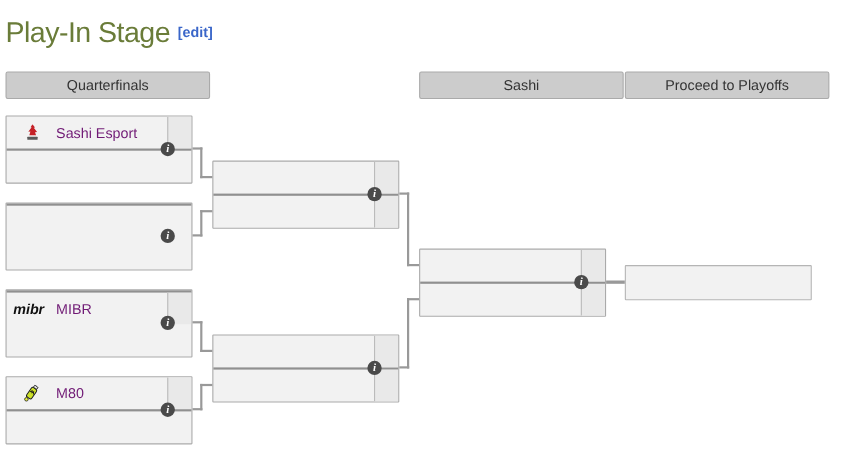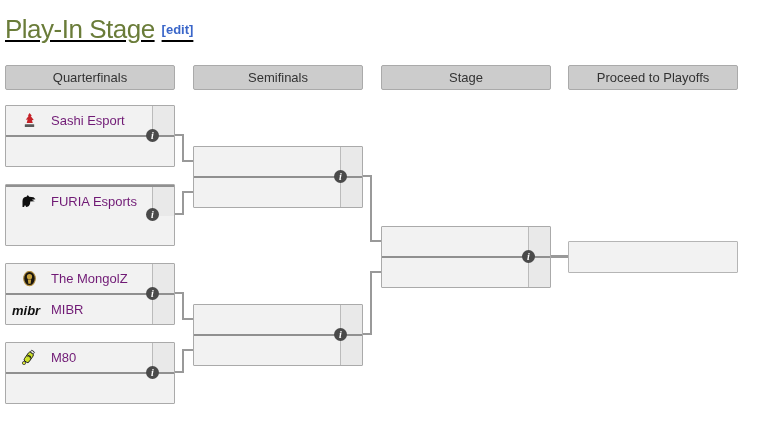--- a/index.html
+++ b/index.html
@@ -1,23 +1,23 @@
 <!DOCTYPE html>
 <html><head>
 <meta charset="utf-8">
 <style>
   html,body{margin:0;padding:0;background:#fff;}
   .page{position:relative;width:770px;height:433px;background:#fff;overflow:hidden;
         font-family:"Liberation Sans",sans-serif;}
   
-  .title-row{position:absolute;left:5px;top:-6px;height:40px;white-space:nowrap;text-decoration:underline;}
+  .title-row{position:absolute;left:5px;top:-6px;height:40px;white-space:nowrap;}
   .page-title{font-size:26px;font-weight:400;color:#6a7c39;letter-spacing:-0.5px;}
   .edit-link{font-size:13px;color:#3a66c9;text-decoration:none;margin-left:7px;vertical-align:4px;cursor:pointer;}
   
-  .colhead{position:absolute;top:65px;width:170px;height:25px;box-sizing:border-box;
+  .colhead{position:absolute;top:65px;width:186px;height:25px;box-sizing:border-box;
            background:#ccc;border:1px solid #aaa;border-radius:2px;
            font-size:13px;color:#333;text-align:center;line-height:23px;}
   .ch1{left:5px}.ch2{left:193px}.ch3{left:381px}.ch4{left:568px}
   
   .match{position:absolute;width:170px;height:62px;box-sizing:border-box;
          background:#f2f2f2;border:1px solid #aaa;border-radius:1px;}
   .qf{left:5px}
   .qf1{top:105px}.qf2{top:184px}.qf3{top:263px}.qf4{top:342px}
   .sf{left:193px}
   .sf1{top:146px}.sf2{top:304px}
@@ -58,65 +58,44 @@
   .c-g1{left:551px;top:255px;width:17px;height:3px}
 </style>
 </head>
 <body>
 
 <div class="page">
 
   <h2 class="title-row" entity=""><span class="page-title">Play-In Stage</span><a class="edit-link">[edit]</a></h2>
 
   <div class="colhead ch1">Quarterfinals</div>
-  <div class="colhead ch2">Semifinals</div>
-  <div class="colhead ch3">Stage</div>
+  <div class="colhead ch3">Sashi</div>
   <div class="colhead ch4">Proceed to Playoffs</div>
 
   <div class="match qf qf1">
     <div class="trow">
       <span class="logo">
         <svg width="15" height="16" viewBox="0 0 16 17">
             <path d="M8 0 L10.5 3 L9.3 3.2 L12.5 7.5 L10.5 7.6 L11.5 10.5 L5 10.5 L6 7 L4 7.2 L7.2 2.8 L6.2 2.9 Z" fill="#c52127"></path>
             <rect x="3" y="12" width="10" height="3" rx="0.5" fill="#5a5a5a"></rect>
           </svg>
       </span>
       <span class="tname">Sashi Esport</span>
       <span class="score"></span>
     </div>
     <div class="mdiv"></div>
     <span class="info">i</span>
   </div>
 
   <div class="match qf qf2">
     <div class="mdiv"></div>
-    <div class="trow">
-      <span class="logo">
-        <svg width="16" height="16" viewBox="0 0 16 16">
-            <path d="M1.5 13 L1.5 7 C1.5 4 3.5 2.8 5.5 2.8 L6.8 1 L8.2 2.8 L12.5 3.2 L14.5 5.2 L10.8 5.8 L13.8 7.2 L9.2 7.6 C9.4 10.4 8 13 5.2 13 L4 11 L3 13 Z" fill="#0f0f0f"></path>
-          </svg>
-      </span>
-      <span class="tname">FURIA Esports</span>
-      <span class="score"></span>
-    </div>
     <span class="info">i</span>
   </div>
 
   <div class="match qf qf3">
-    <div class="trow">
-      <span class="logo">
-        <svg width="15" height="16" viewBox="0 0 16 17">
-            <ellipse cx="8" cy="8" rx="6.2" ry="7.6" fill="#19150e" stroke="#b08d3f" stroke-width="1.2"></ellipse>
-            <circle cx="8" cy="6" r="2.8" fill="#c9a43f"></circle>
-            <path d="M6.2 9 L9.8 9 L9.2 13.5 L6.8 13.5 Z" fill="#c9a43f"></path>
-          </svg>
-      </span>
-      <span class="tname">The MongolZ</span>
-      <span class="score"></span>
-    </div>
     <div class="mdiv"></div>
     <div class="trow">
       <span class="logo">
         <svg width="34" height="16" viewBox="0 0 34 16">
             <text x="0" y="12.5" font-family="Liberation Sans, sans-serif" font-size="13" font-style="italic" font-weight="bold" fill="#101010">mibr</text>
           </svg>
       </span>
       <span class="tname">MIBR</span>
       <span class="score"></span>
     </div>

